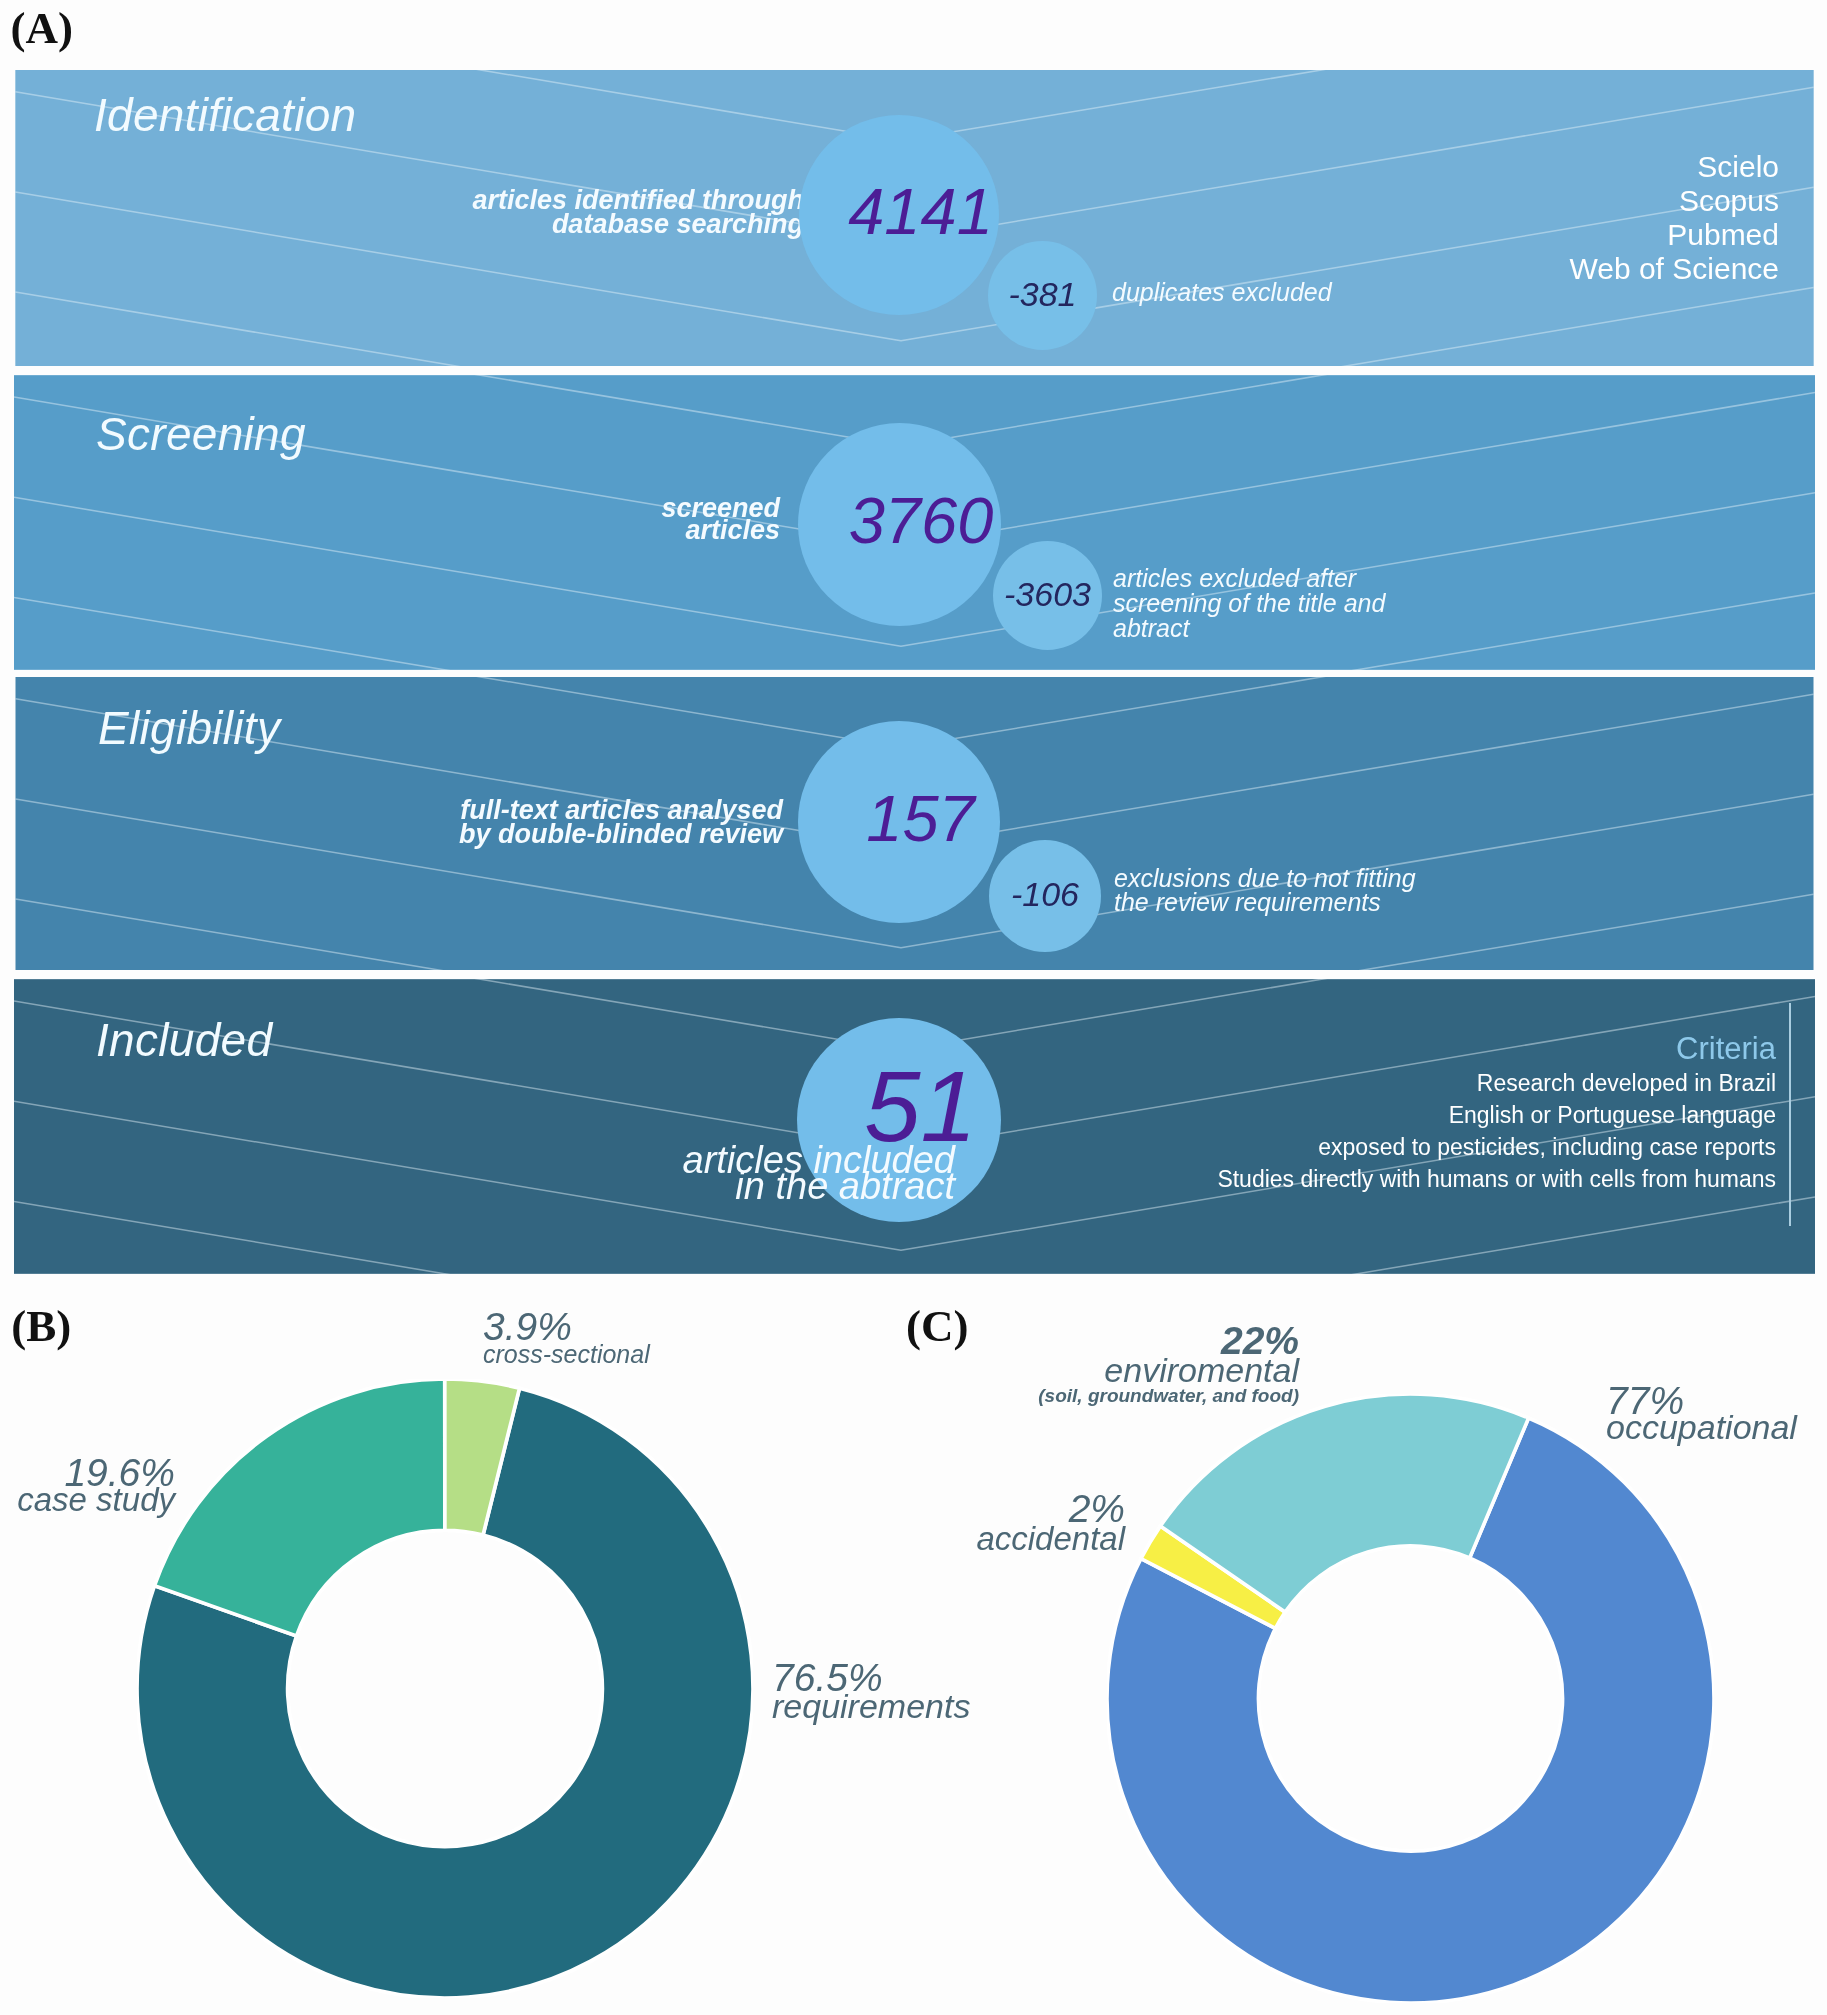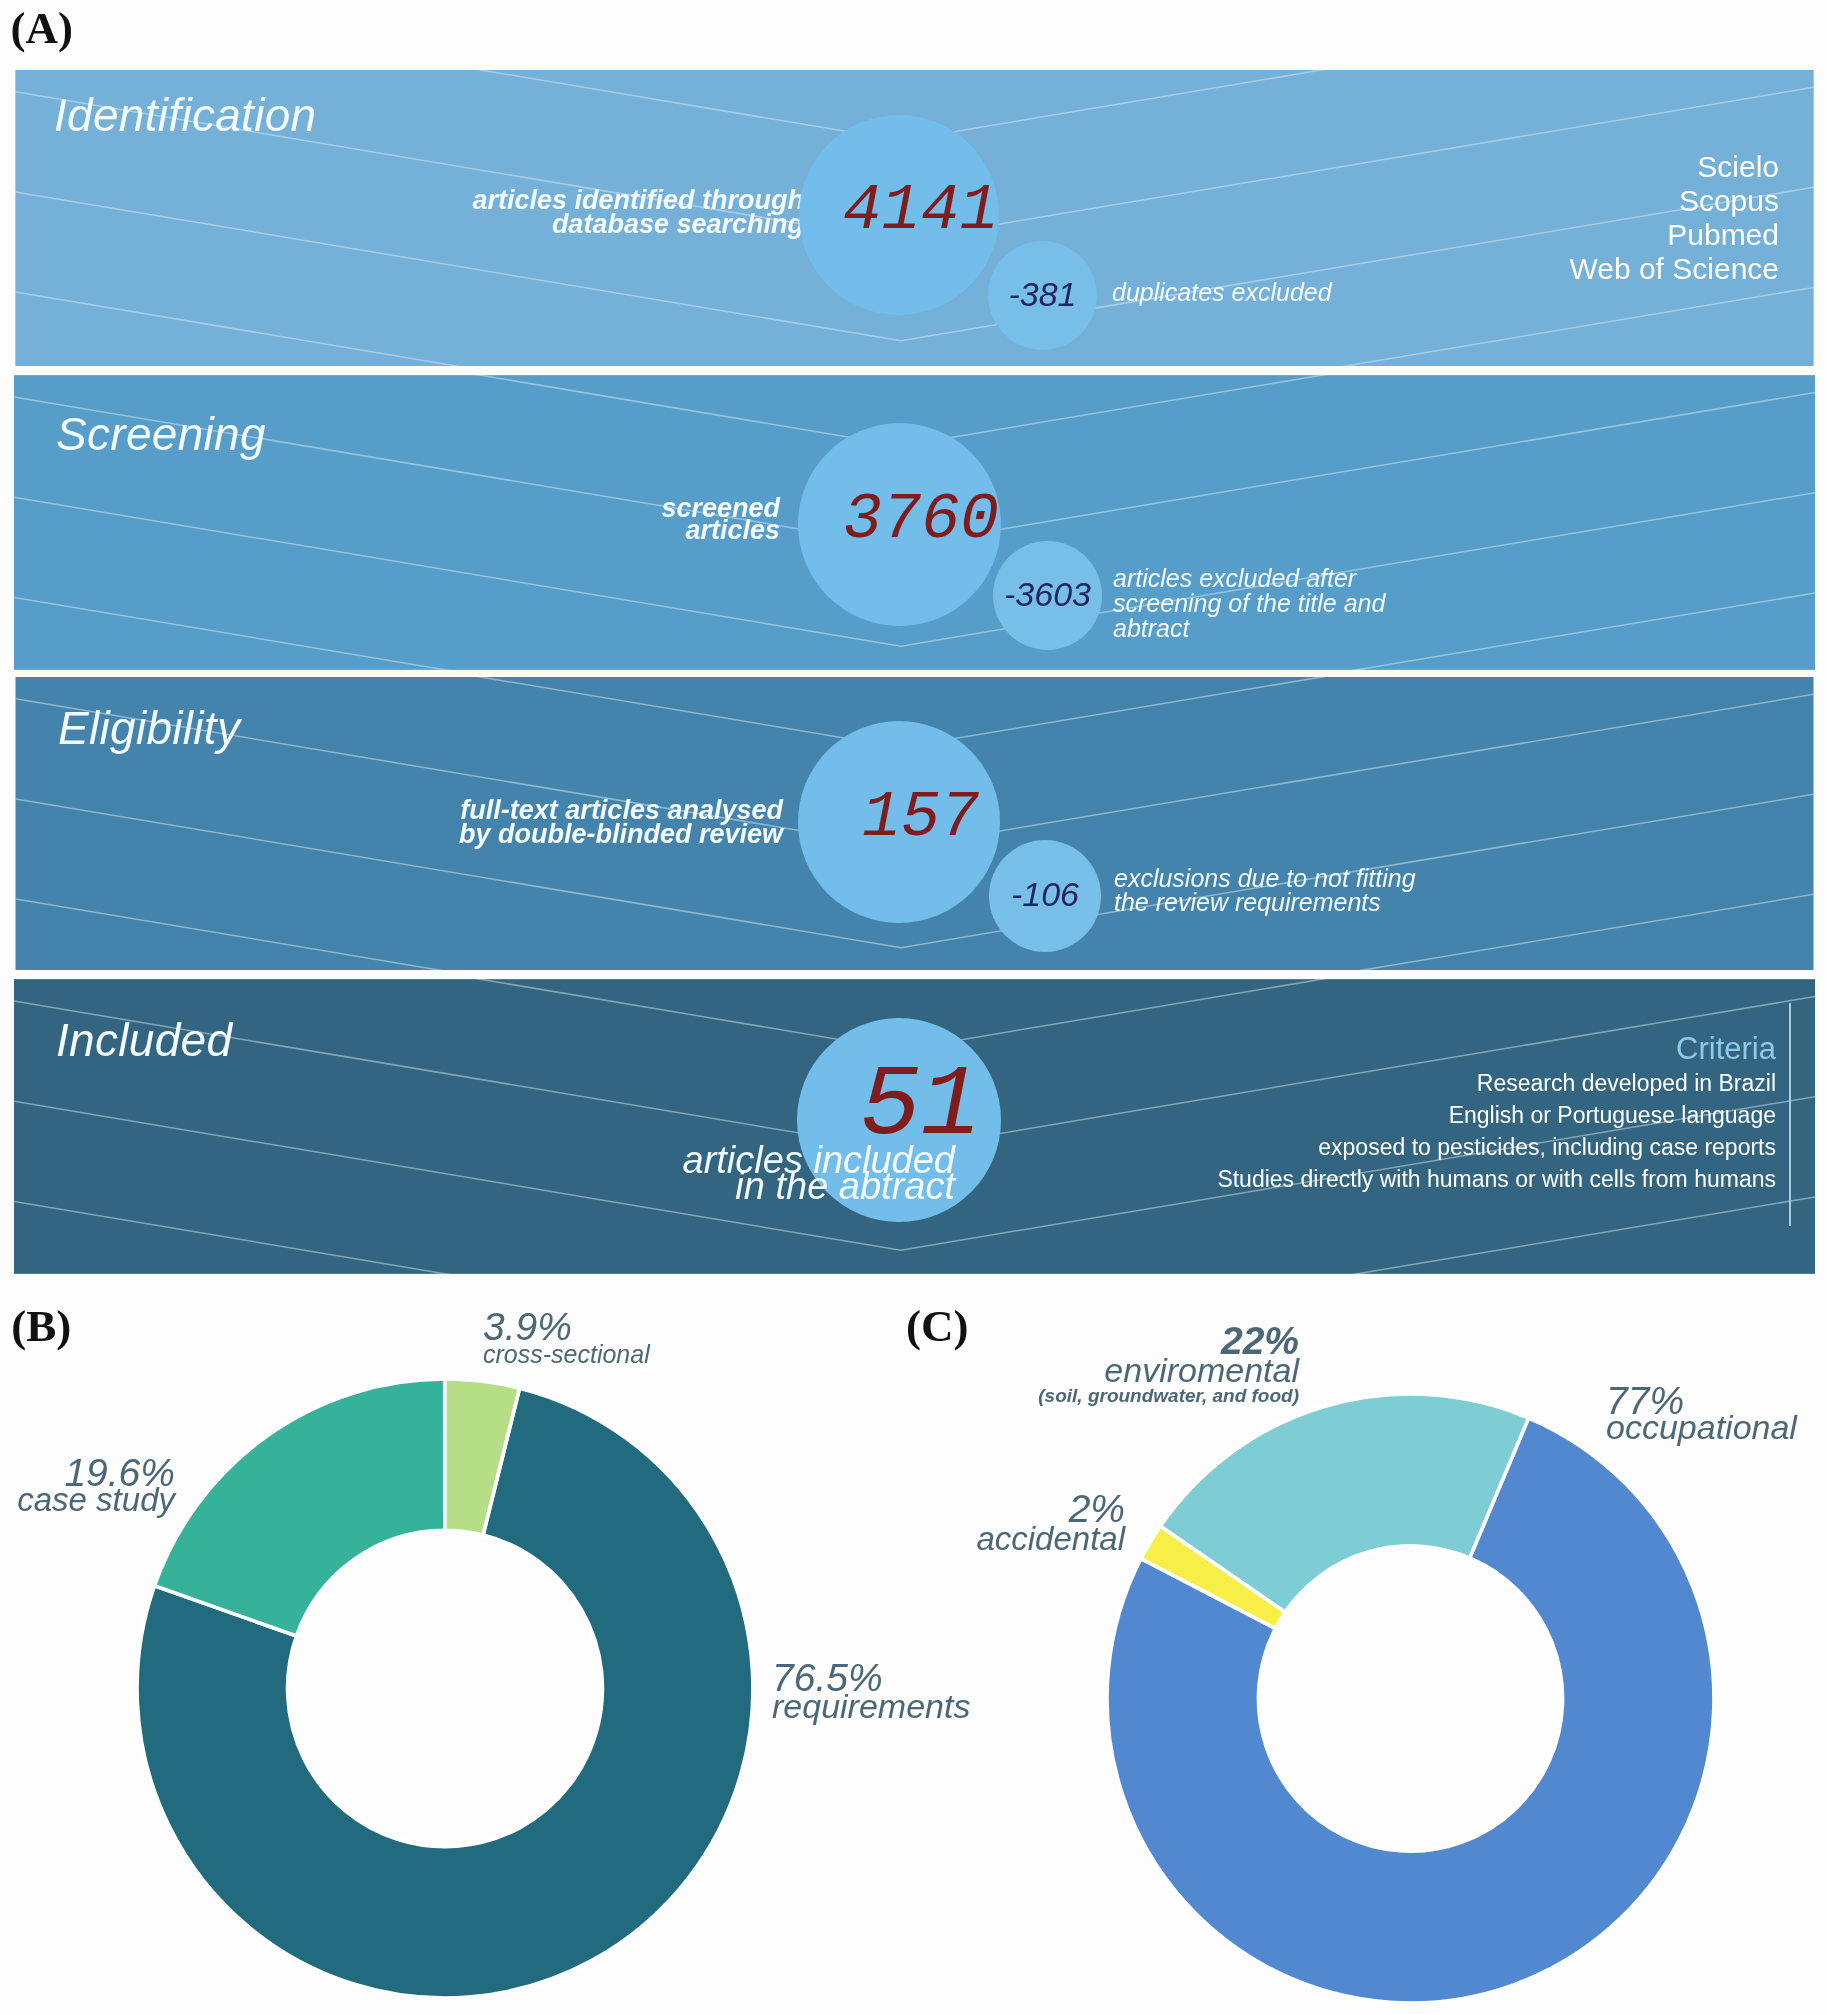--- a/index.html
+++ b/index.html
@@ -6,26 +6,26 @@
   body{width:1828px;height:2015px;position:relative;overflow:hidden;
        font-family:"Liberation Sans",sans-serif;-webkit-font-smoothing:antialiased;}
   .panel-letter{position:absolute;font-family:"Liberation Serif",serif;font-weight:bold;
        color:#111;font-size:45px;line-height:1;}
 
   
   #prisma{position:absolute;left:14px;top:70px;width:1801px;height:1204px;}
   .band{position:absolute;left:0;width:1801px;overflow:hidden;}
   .band svg{position:absolute;left:0;top:0;}
   .stage-label{position:absolute;font-family:"Liberation Sans",sans-serif;font-style:italic;
-       font-weight:300;color:#f2fbff;white-space:nowrap;letter-spacing:0.3px;}
+       font-weight:300;color:#f2fbff;white-space:nowrap;letter-spacing:0.3px;margin-left:40px;}
   .bubble{position:absolute;border-radius:50%;background:#73bdea;display:flex;
        align-items:center;justify-content:center;}
   .bubble.small{background:#77bfe8;}
-  .bignum{font-family:Liberation Mono, monospace;font-style:italic;font-weight:300;
-       color:#7f1d1d;line-height:1;margin-left:43px;}
+  .bignum{font-family:Liberation Sans, sans-serif;font-style:italic;font-weight:300;
+       color:#4c1d95;line-height:1;margin-left:43px;}
   .smallnum{font-family:"Liberation Sans",sans-serif;font-style:italic;font-weight:400;
        color:#23265e;line-height:1;}
   .cap{position:absolute;font-family:"Liberation Sans",sans-serif;font-style:italic;
        font-weight:bold;color:#f4fbff;line-height:1.06;}
   .dblist{position:absolute;text-align:right;color:#ffffff;font-weight:normal;}
   .crit-title{position:absolute;color:#8ec9ea;text-align:right;font-weight:normal;}
   .crit-lines{position:absolute;text-align:right;color:#ffffff;font-weight:normal;}
   .crit-rule{position:absolute;background:#a9cde0;}
 
   

